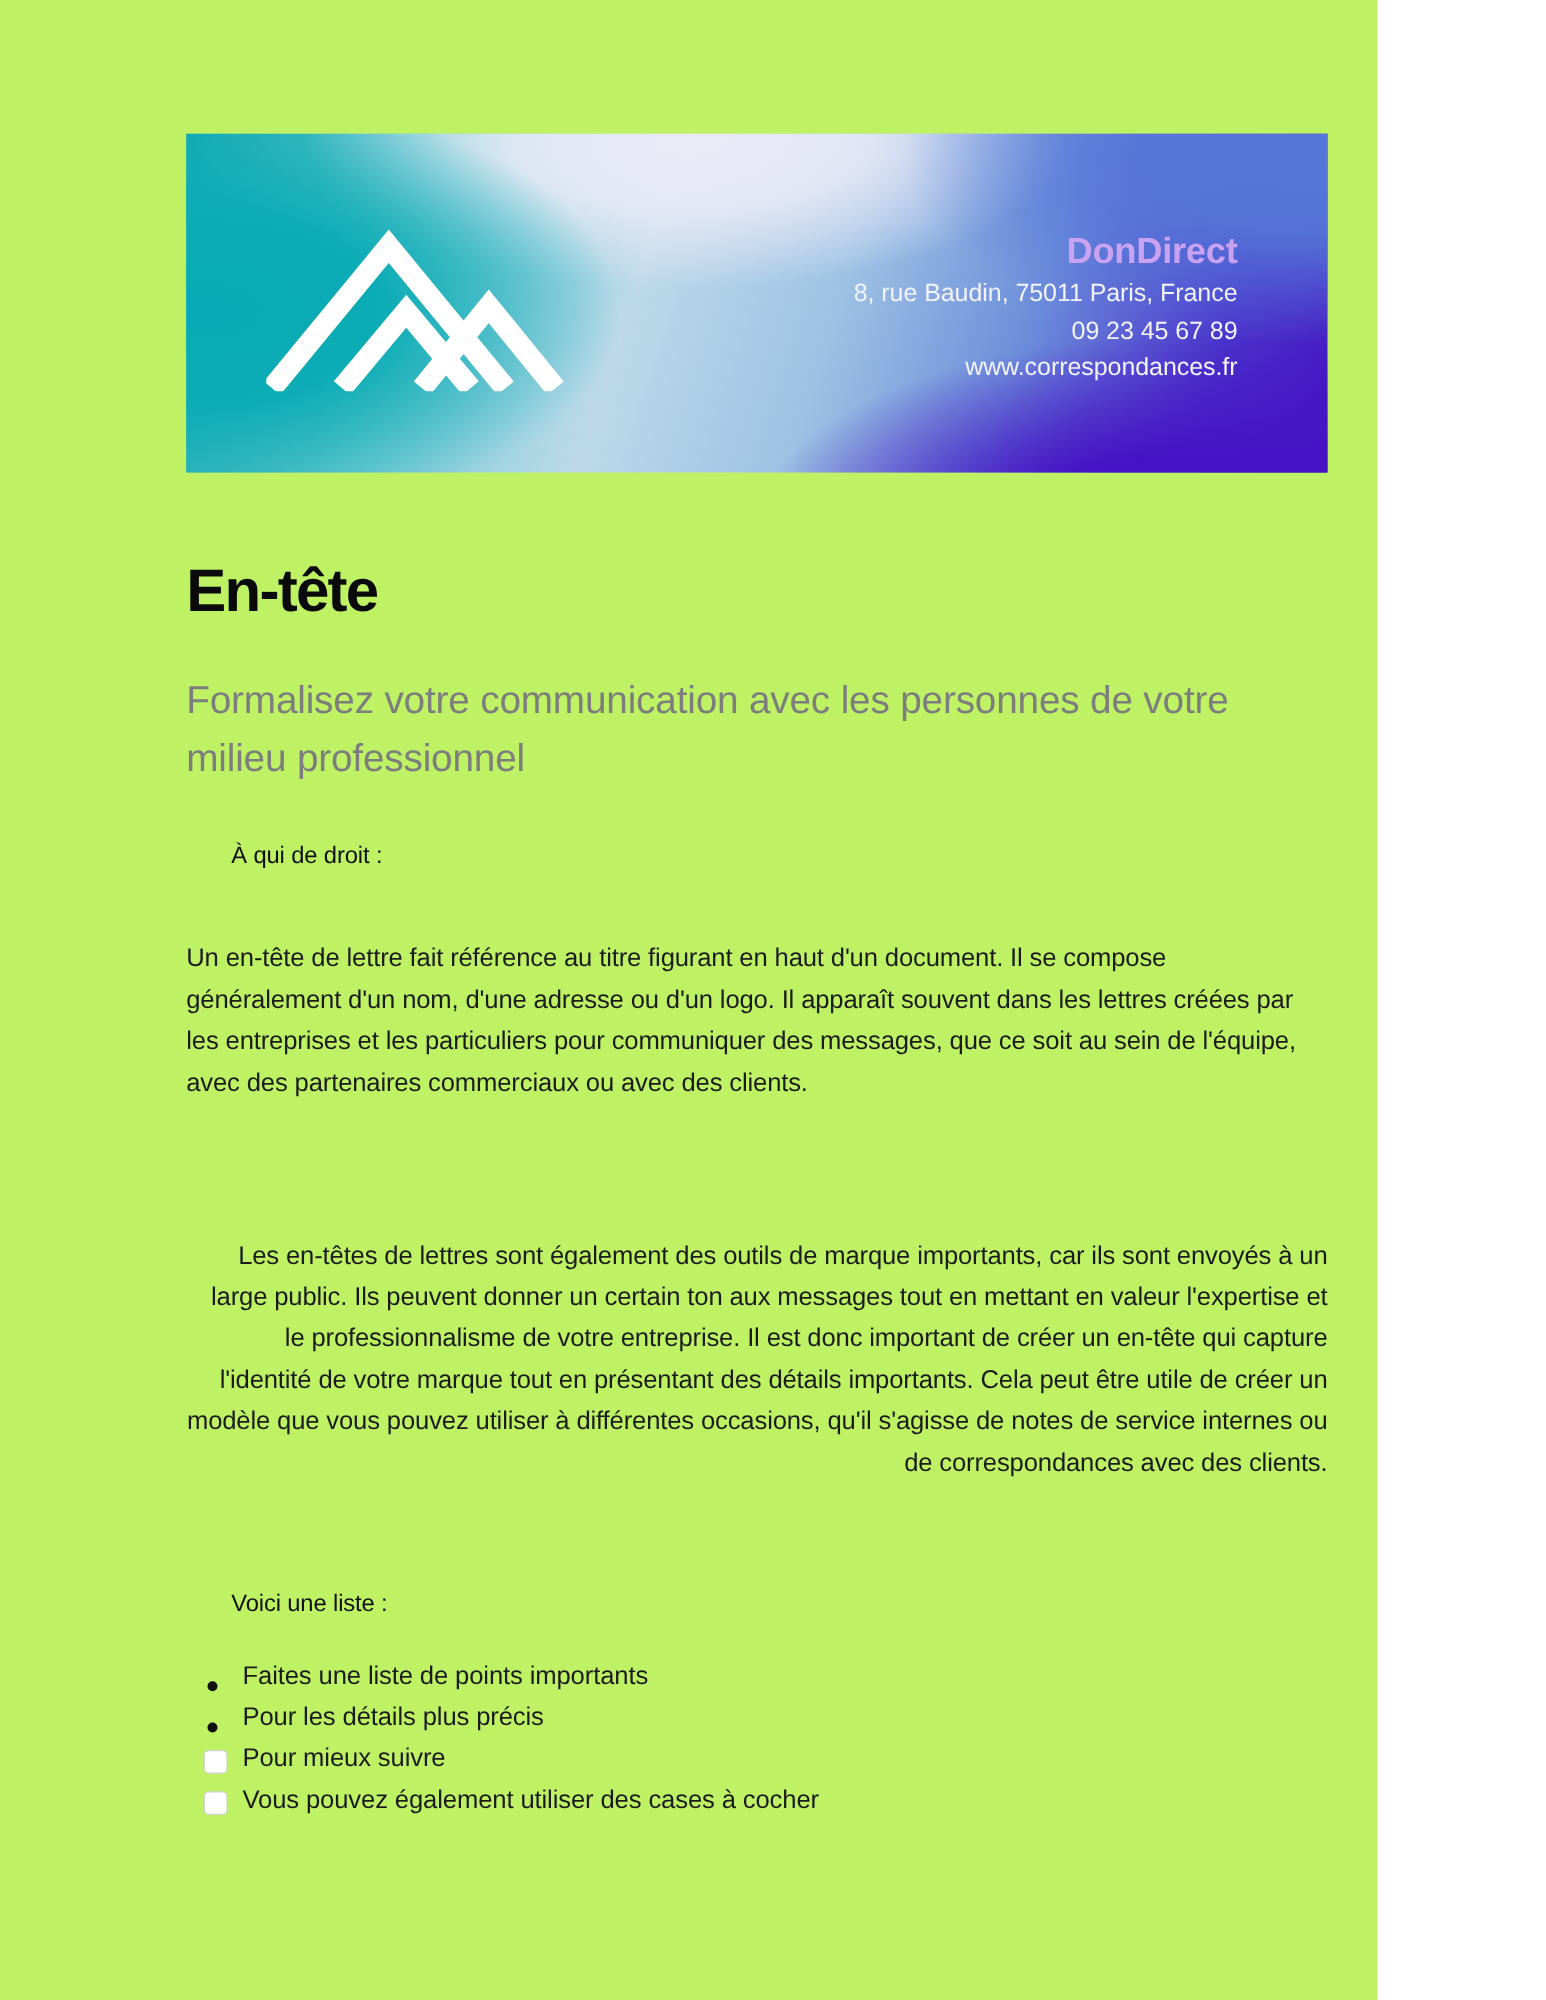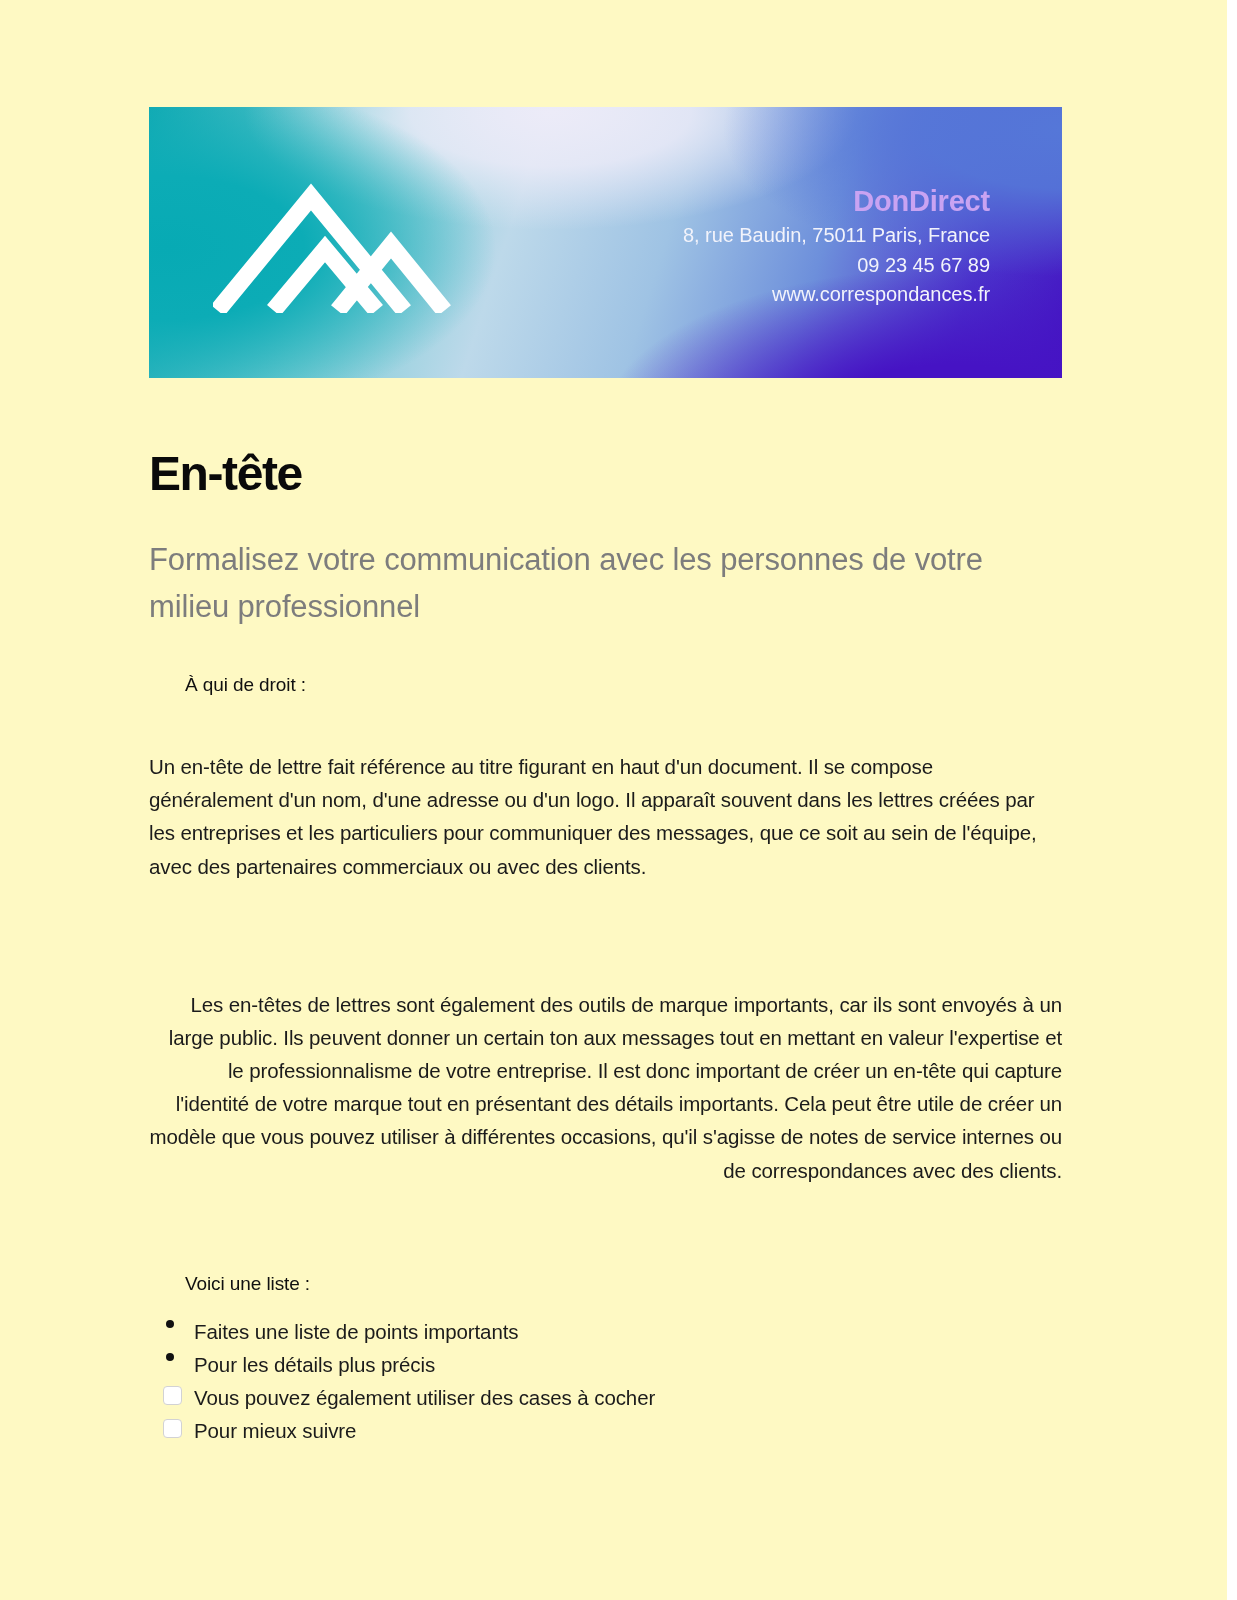--- a/index.html
+++ b/index.html
@@ -11,23 +11,23 @@
   body {
     width: 1237px;
     height: 1600px;
     font-family: "Liberation Sans", sans-serif;
     overflow: hidden;
     position: relative;
   }
 
   .page {
     position: relative;
-    width: 1227px;
+    width: 1102px;
     height: 1600px;
-    background: #fef9c3;
+    background: #bef264;
   }
 
   
   .banner {
     position: absolute;
     left: 149px;
     top: 107px;
     width: 913px;
     height: 271px;
     overflow: hidden;
@@ -123,21 +123,21 @@
     position: absolute;
     left: 149px;
     top: 1320px;
     width: 760px;
     margin: 0;
     padding: 0;
     list-style: none;
   }
   .list-row {
     display: flex;
-    align-items: flex-start;
+    align-items: flex-end;
     min-height: 33px;
     font-size: 20.5px;
     color: #1b1b1b;
     letter-spacing: -0.1px;
   }
   .marker-slot {
     width: 45px;
     flex: 0 0 45px;
     display: flex;
     align-items: center;
@@ -211,25 +211,25 @@
       <span class="marker-slot">
         <span class="bullet-dot"></span>
       </span>
       <span class="row-label">Pour les détails plus précis</span>
     </li>
 
     <li class="list-row">
       <span class="marker-slot">
         <span class="checkbox-box"></span>
       </span>
+      <span class="row-label">Pour mieux suivre</span>
+    </li>
+
+    <li class="list-row">
+      <span class="marker-slot">
+        <span class="checkbox-box"></span>
+      </span>
       <span class="row-label">Vous pouvez également utiliser des cases à cocher</span>
     </li>
 
-    <li class="list-row">
-      <span class="marker-slot">
-        <span class="checkbox-box"></span>
-      </span>
-      <span class="row-label">Pour mieux suivre</span>
-    </li>
-
   </ul>
 
 </div>
 
 </body></html>

